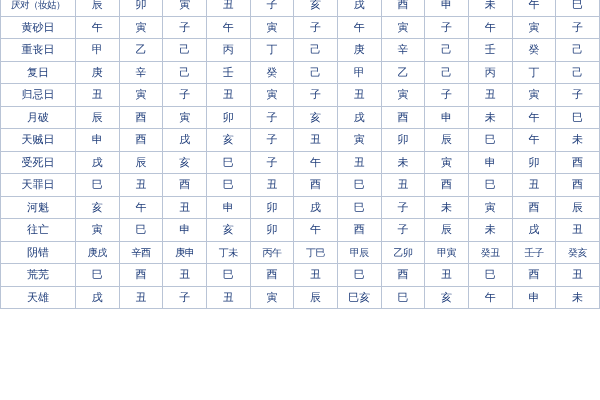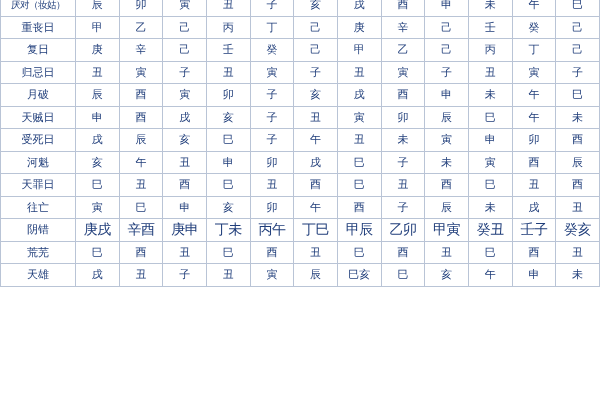--- a/index.html
+++ b/index.html
@@ -47,21 +47,21 @@
     width: 74px;
   }
   td.rowhead.small {
     font-size: 9.5px;
     letter-spacing: -0.5px;
   }
   td.val {
     color: #1f3d7a;
   }
   td.val.dense {
-    font-size: 14px;
+    font-size: 10px;
     letter-spacing: -0.5px;
   }
 </style>
 </head>
 <body>
 
 <div id="sheet">
   <table class="grid" id="grid-table" style="position: absolute; top: -7px; left: 0px;">
     <tbody id="grid-body">
         <tr>
@@ -73,20 +73,35 @@
           <td class="val">子</td>
           <td class="val">亥</td>
           <td class="val">戌</td>
           <td class="val">酉</td>
           <td class="val">申</td>
           <td class="val">未</td>
           <td class="val">午</td>
           <td class="val">巳</td>
         </tr>
         <tr>
+          <td class="rowhead">黄砂日</td>
+          <td class="val">午</td>
+          <td class="val">寅</td>
+          <td class="val">子</td>
+          <td class="val">午</td>
+          <td class="val">寅</td>
+          <td class="val">子</td>
+          <td class="val">午</td>
+          <td class="val">寅</td>
+          <td class="val">子</td>
+          <td class="val">午</td>
+          <td class="val">寅</td>
+          <td class="val">子</td>
+        </tr>
+        <tr>
           <td class="rowhead">重丧日</td>
           <td class="val">甲</td>
           <td class="val">乙</td>
           <td class="val">己</td>
           <td class="val">丙</td>
           <td class="val">丁</td>
           <td class="val">己</td>
           <td class="val">庚</td>
           <td class="val">辛</td>
           <td class="val">己</td>
@@ -163,48 +178,48 @@
           <td class="val">子</td>
           <td class="val">午</td>
           <td class="val">丑</td>
           <td class="val">未</td>
           <td class="val">寅</td>
           <td class="val">申</td>
           <td class="val">卯</td>
           <td class="val">酉</td>
         </tr>
         <tr>
+          <td class="rowhead">天罪日</td>
+          <td class="val">巳</td>
+          <td class="val">丑</td>
+          <td class="val">酉</td>
+          <td class="val">巳</td>
+          <td class="val">丑</td>
+          <td class="val">酉</td>
+          <td class="val">巳</td>
+          <td class="val">丑</td>
+          <td class="val">酉</td>
+          <td class="val">巳</td>
+          <td class="val">丑</td>
+          <td class="val">酉</td>
+        </tr>
+        <tr>
           <td class="rowhead">河魁</td>
           <td class="val">亥</td>
           <td class="val">午</td>
           <td class="val">丑</td>
           <td class="val">申</td>
           <td class="val">卯</td>
           <td class="val">戌</td>
           <td class="val">巳</td>
           <td class="val">子</td>
           <td class="val">未</td>
           <td class="val">寅</td>
           <td class="val">酉</td>
           <td class="val">辰</td>
-        </tr>
-        <tr>
-          <td class="rowhead">天罪日</td>
-          <td class="val">巳</td>
-          <td class="val">丑</td>
-          <td class="val">酉</td>
-          <td class="val">巳</td>
-          <td class="val">丑</td>
-          <td class="val">酉</td>
-          <td class="val">巳</td>
-          <td class="val">丑</td>
-          <td class="val">酉</td>
-          <td class="val">巳</td>
-          <td class="val">丑</td>
-          <td class="val">酉</td>
         </tr>
         <tr>
           <td class="rowhead">往亡</td>
           <td class="val">寅</td>
           <td class="val">巳</td>
           <td class="val">申</td>
           <td class="val">亥</td>
           <td class="val">卯</td>
           <td class="val">午</td>
           <td class="val">酉</td>

